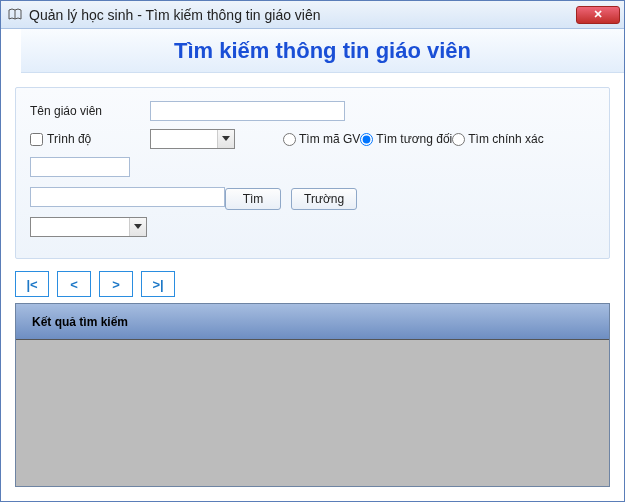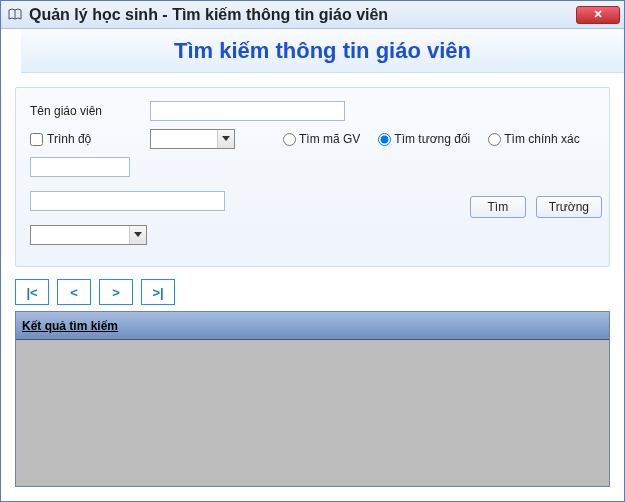--- a/index.html
+++ b/index.html
@@ -28,23 +28,22 @@
     align-items: center;
     padding: 0 4px 0 6px;
   }
   .titlebar .icon {
     width: 16px; height: 16px;
     margin-right: 6px;
     display: flex; align-items: center; justify-content: center;
   }
   .titlebar .title {
     flex: 1;
-    font-size: 16px;
+    font-size: 14px;
     color: #222;
-    font-weight: bold;
   }
   .close-btn {
     width: 44px; height: 18px;
     background: linear-gradient(#e67, #c12e2a);
     border: 1px solid #a02420;
     border-radius: 3px;
     display: flex; align-items: center; justify-content: center;
     color: #fff;
     font-weight: bold;
     font-size: 11px;
@@ -109,33 +108,31 @@
   }
   .combo .combo-btn {
     width: 17px;
     border-left: 1px solid #ccc;
     background: linear-gradient(#f7f7f7,#e4e4e4);
     display: flex; align-items: center; justify-content: center;
   }
   .combo-btn svg { display:block; }
   .radios {
     display: flex;
-    gap: 18px;
     margin-left: 48px;
     font-size: 12px;
     color: #222;
     align-items: center;
   }
   .radios label { display: flex; align-items: center; gap: 3px; cursor: pointer; }
   .radios input { margin:0; }
   .btn-row {
     display: flex;
-    justify-content: flex-end;
     gap: 10px;
-    margin-top: 12px;
+    margin-top: 4px;
   }
   .btn {
     min-width: 56px;
     height: 22px;
     border: 1px solid #8fa8c8;
     border-radius: 3px;
     background: linear-gradient(#fdfdfd,#e9eff7);
     padding: 0 12px;
     font-size: 12px;
     color: #222;
@@ -163,30 +160,29 @@
   }
   .results {
     margin: 0 14px 14px 14px;
     flex: 1;
     display: flex;
     flex-direction: column;
     border: 1px solid #6e84a3;
     background: #b9b9b9;
   }
   .results-header {
-    height: 28px;
+    height: 36px;
     background: linear-gradient(#a6bde0,#6e8ec2);
     color: #000;
     font-weight: bold;
     font-size: 12px;
     display: flex;
     align-items: center;
-    padding: 0 6px;
+    padding: 0 16px;
     border-bottom: 1px solid #555;
-    text-decoration: underline;
   }
   .results-body {
     flex: 1;
     background: #bcbcbc;
   }
   .inner-area {
     flex:1;
     display:flex;
     flex-direction:column;
   }

